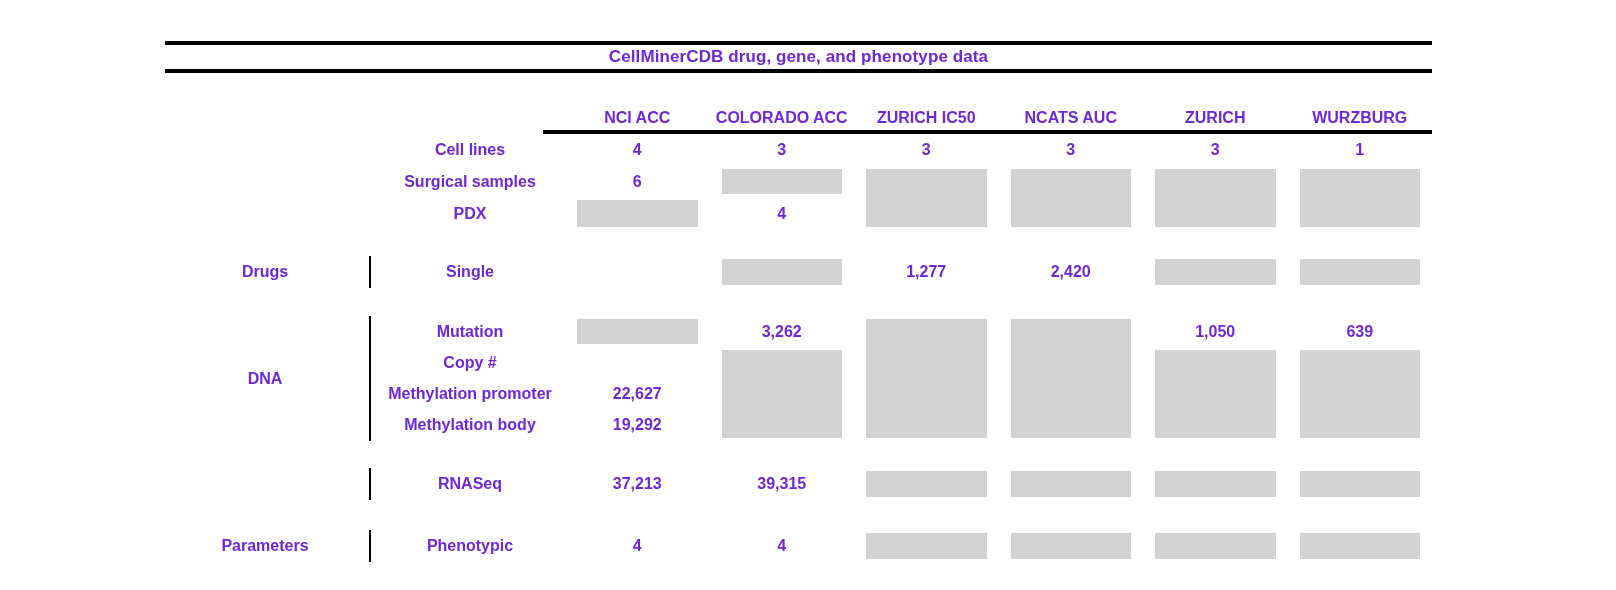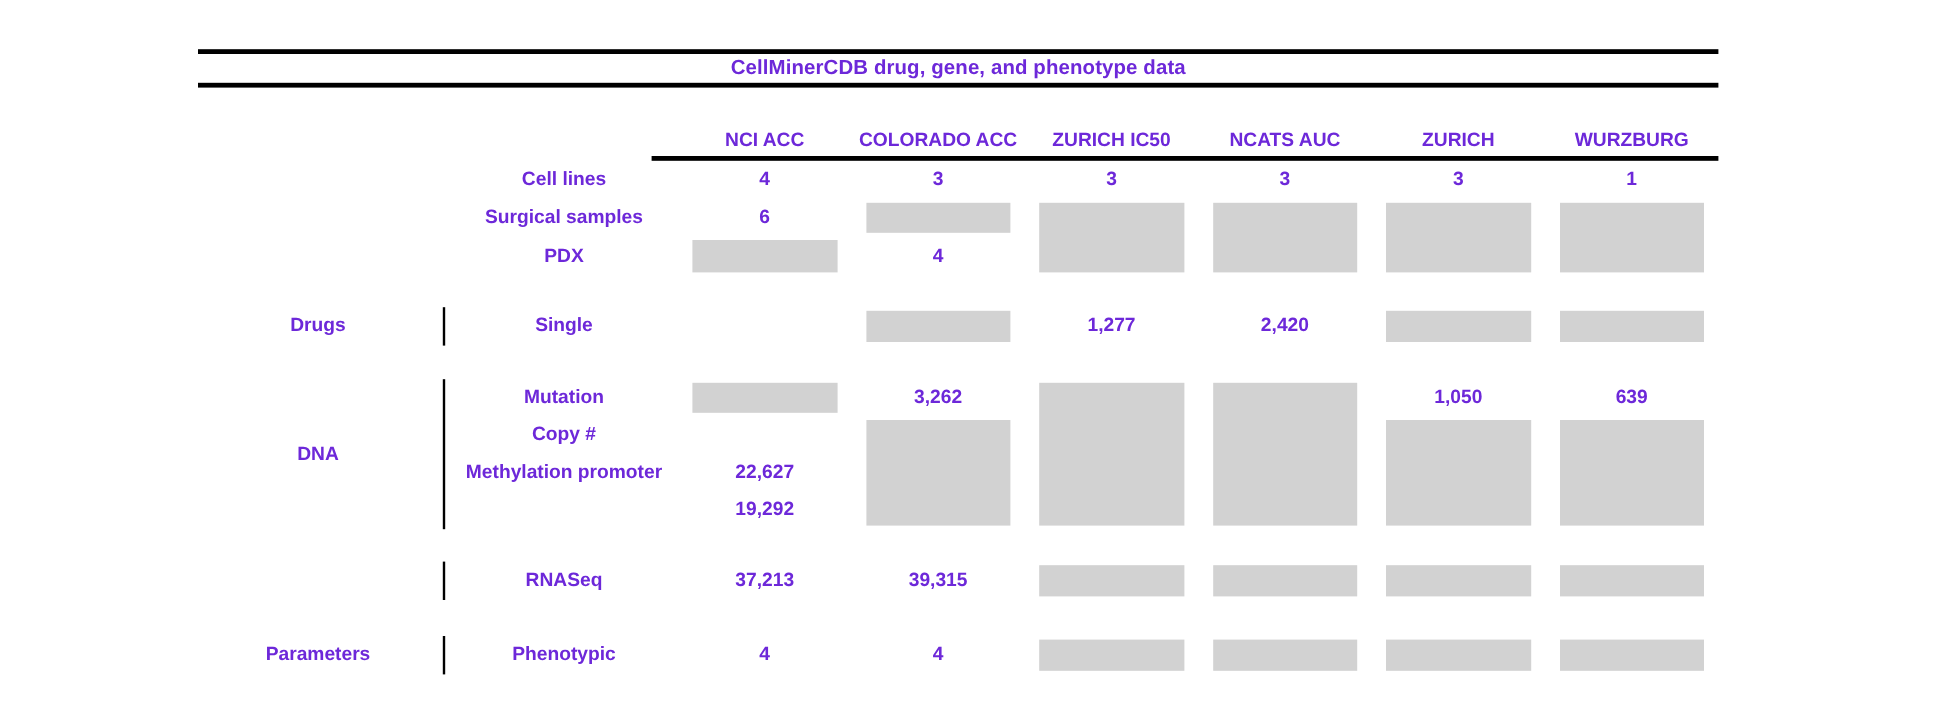--- a/index.html
+++ b/index.html
@@ -132,20 +132,21 @@
       <div class="cell c9 r9">639</div>
 
       <div class="cell c3 r10">Copy #</div>
       <div class="nodata c5 r10 sp3"></div>
       <div class="nodata c8 r10 sp3"></div>
       <div class="nodata c9 r10 sp3"></div>
 
       <div class="cell c3 r11">Methylation promoter</div>
       <div class="cell c4 r11">22,627</div>
 
+      <div class="cell c3 r12">Methylation body</div>
       <div class="cell c4 r12">19,292</div>
 
       <div class="divider r14"></div>
       <div class="cell c3 r14">RNASeq</div>
       <div class="cell c4 r14">37,213</div>
       <div class="cell c5 r14">39,315</div>
       <div class="nodata c6 r14"></div>
       <div class="nodata c7 r14"></div>
       <div class="nodata c8 r14"></div>
       <div class="nodata c9 r14"></div>

